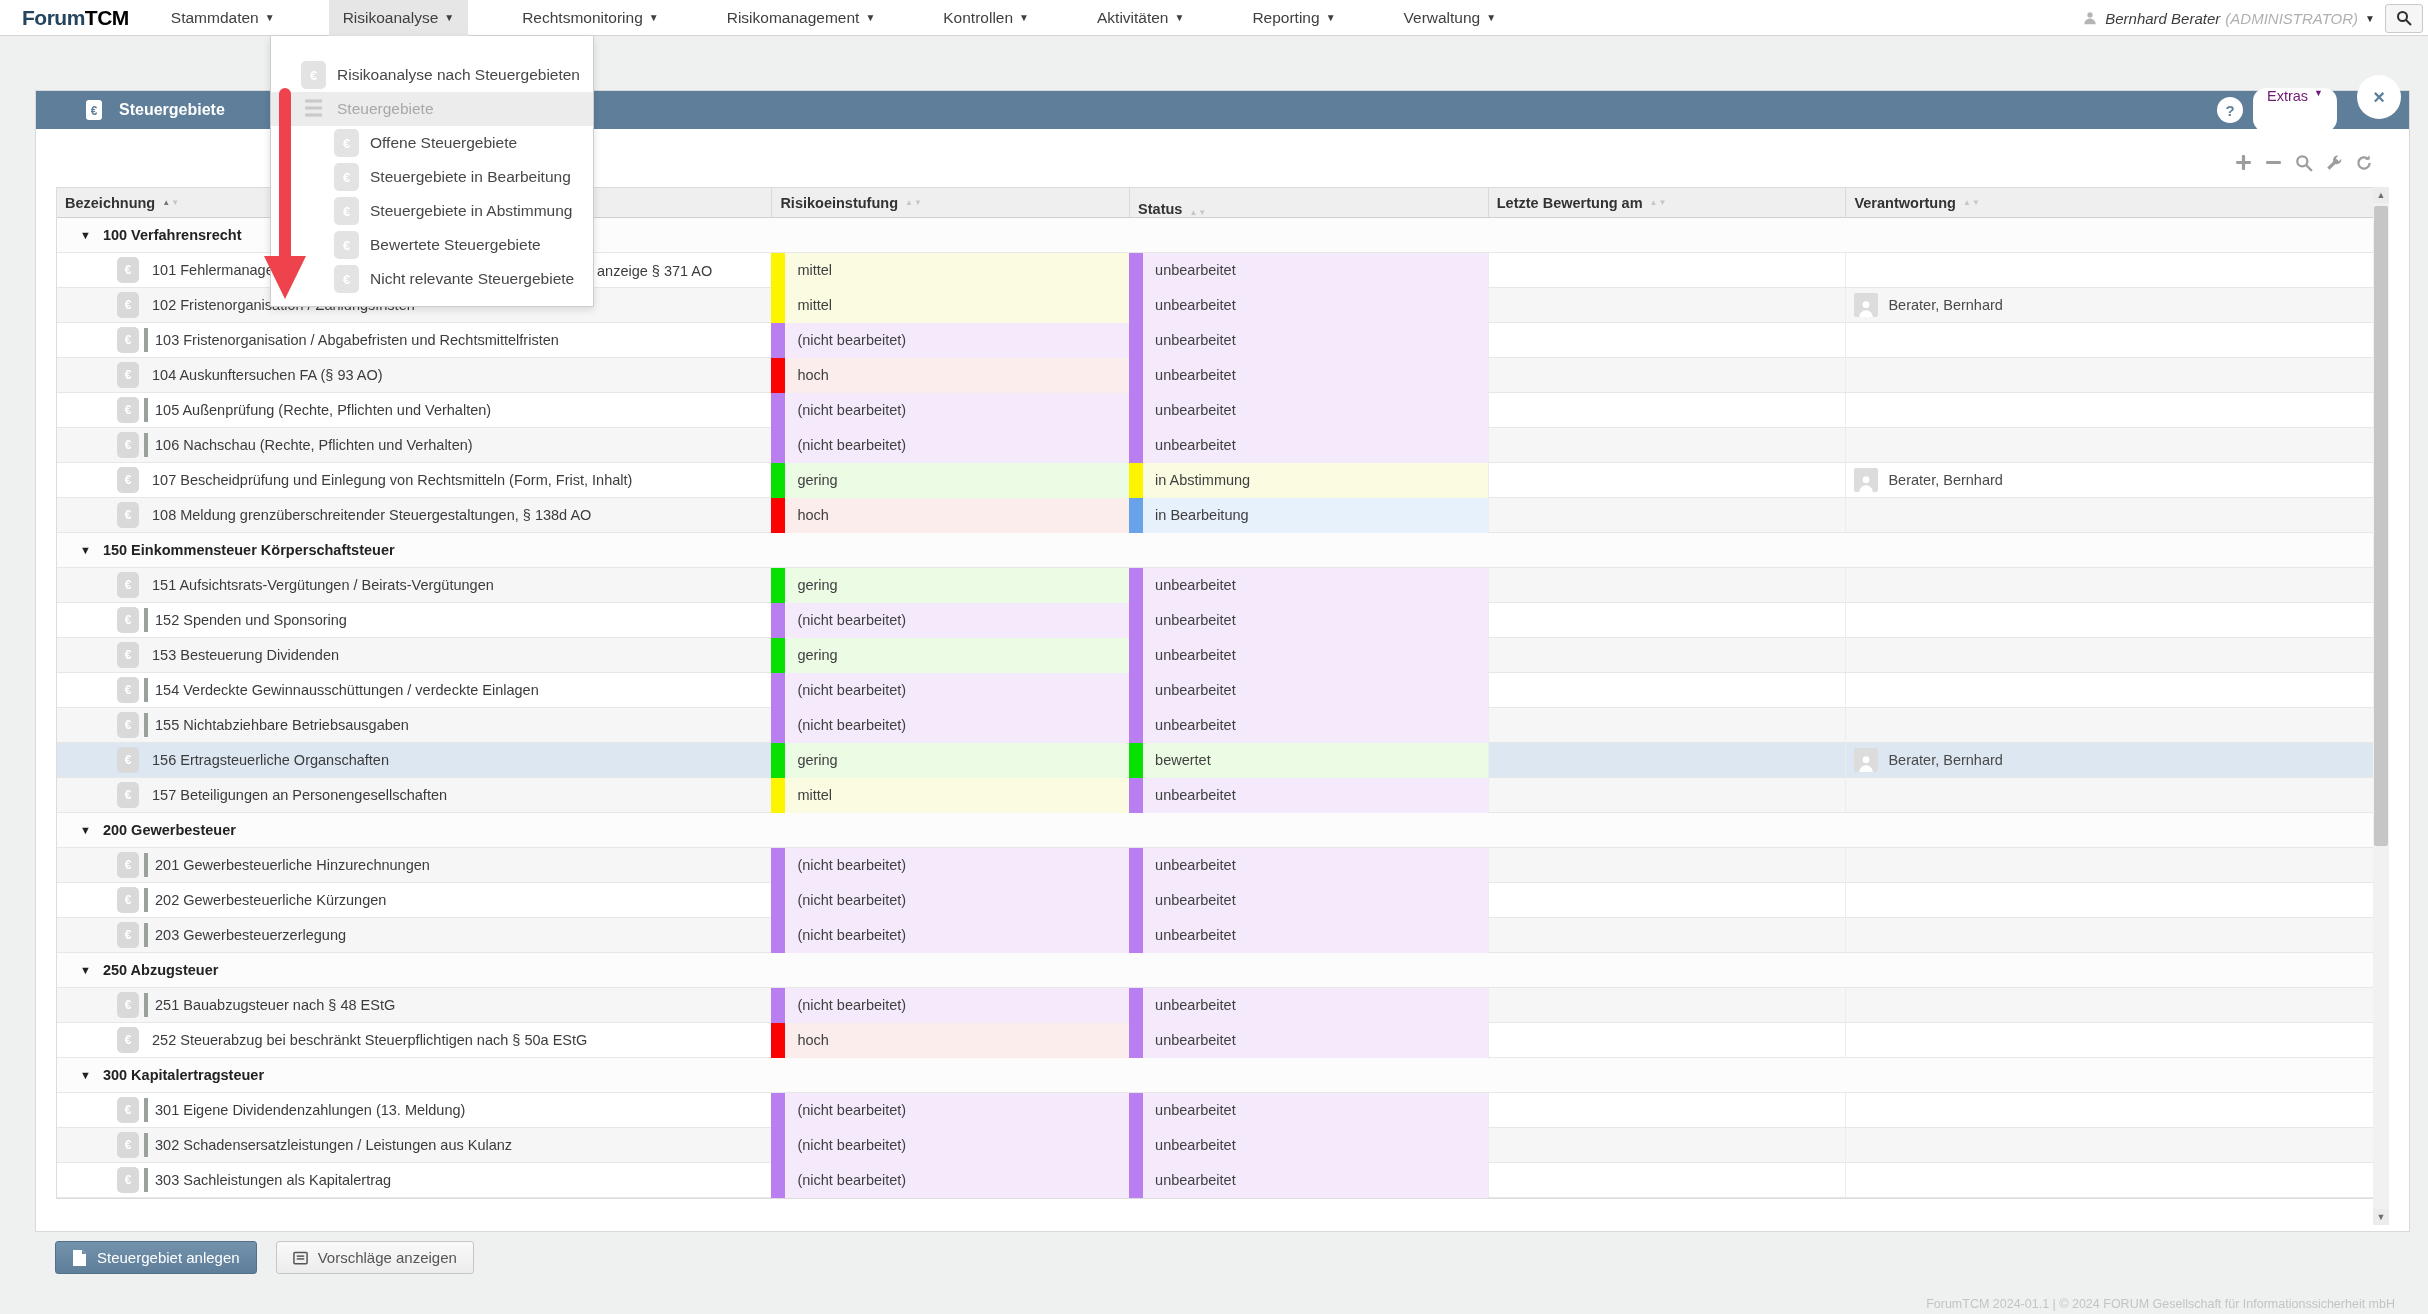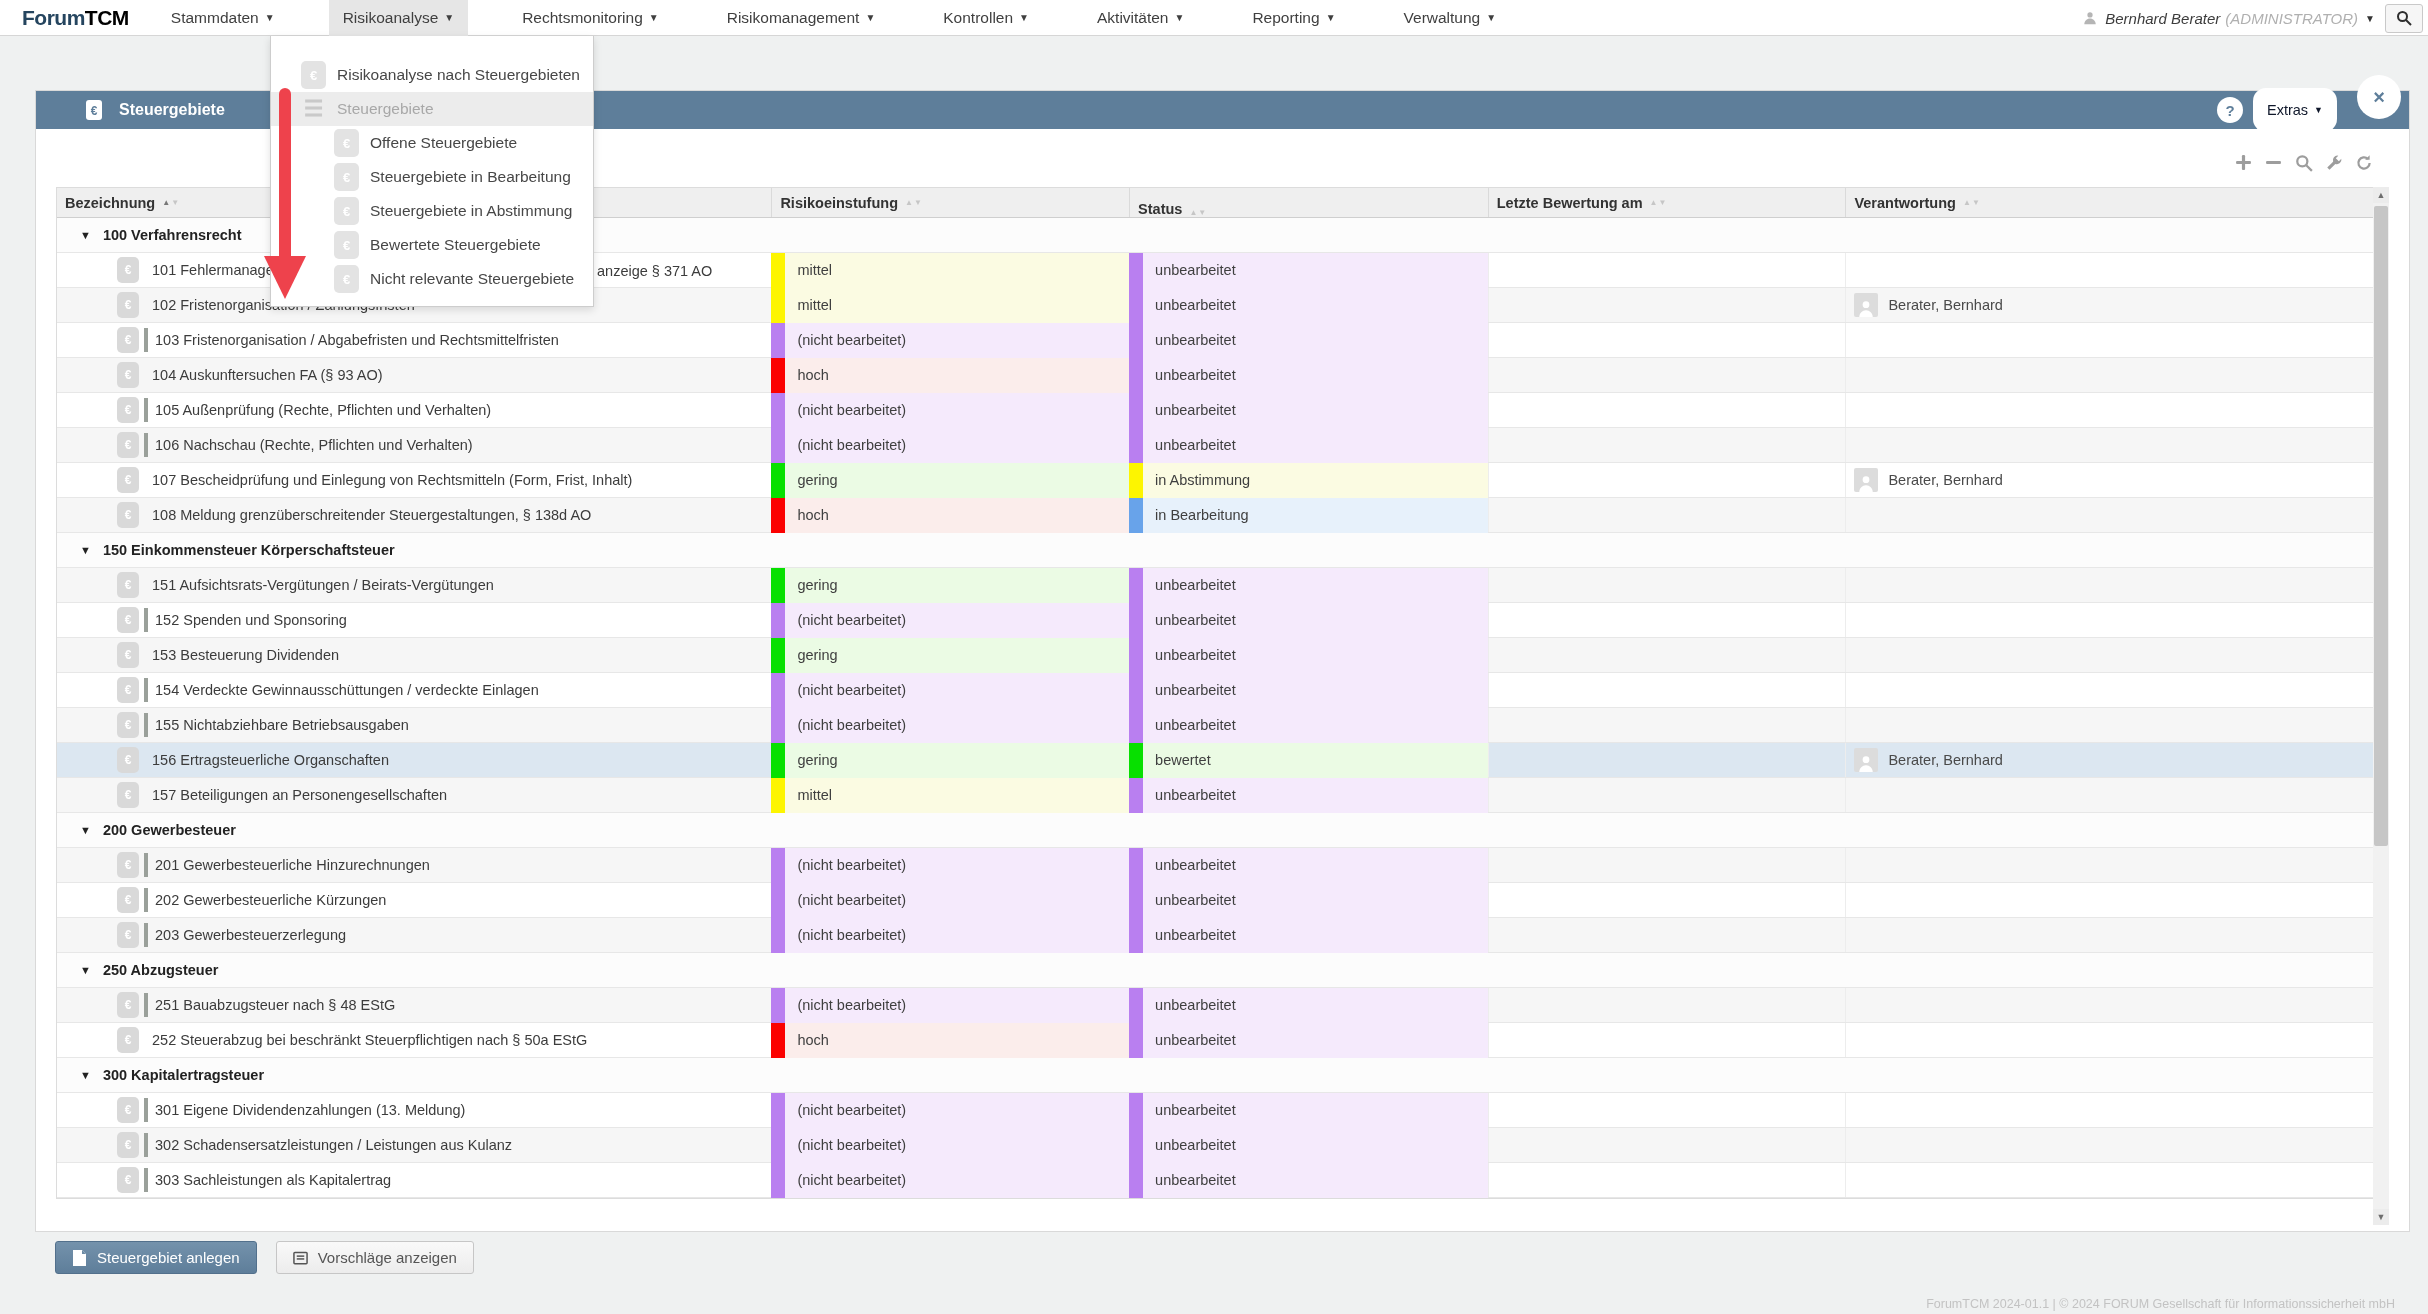--- a/index.html
+++ b/index.html
@@ -43,22 +43,22 @@
 
   
   .panel { position:absolute; left:35px; top:90px; width:2375px; height:1142px;
     background:#fff; border:1px solid #d9d9d9; z-index:10; }
   .panel-header { position:relative; height:38px; background:#5e7e9a; display:flex; align-items:center; }
   .ph-ic { width:22px; height:22px; margin-left:47px; margin-right:14px; color:#fff; }
   .ph-title { color:#fff; font-size:16px; font-weight:bold; }
   .ph-right { position:absolute; right:72px; top:0; height:38px; display:flex; align-items:center; gap:10px; }
   .help-btn { width:26px; height:26px; border-radius:50%; background:#fff; color:#5e7e9a;
     font-weight:bold; font-size:15px; display:flex; align-items:center; justify-content:center; cursor:pointer; }
-  .extras-btn { height:44px; border-radius:13px; background:#fff; color:#0f172a; font-size:14.5px;
-    padding:0 14px; display:flex; align-items:center; gap:6px; cursor:pointer; }
+  .extras-btn { height:44px; border-radius:13px; background:#fff; color:#701a75; font-size:14.5px;
+    padding:0 14px; display:flex; align-items:flex-start; gap:6px; cursor:pointer; }
   .extras-btn .c { font-size:9px; }
   .close-btn { position:absolute; right:8px; top:-16px; width:44px; height:44px; border-radius:50%;
     background:#fff; display:flex; align-items:center; justify-content:center;
     color:#5e7e9a; font-size:20px; font-weight:bold; cursor:pointer; }
 
   
   .tools { position:absolute; right:36px; top:62px; display:flex; gap:11px; color:#9d9d9d; }
   .tools .t { width:19px; height:19px; cursor:pointer; display:flex; align-items:center; justify-content:center; }
 
   

